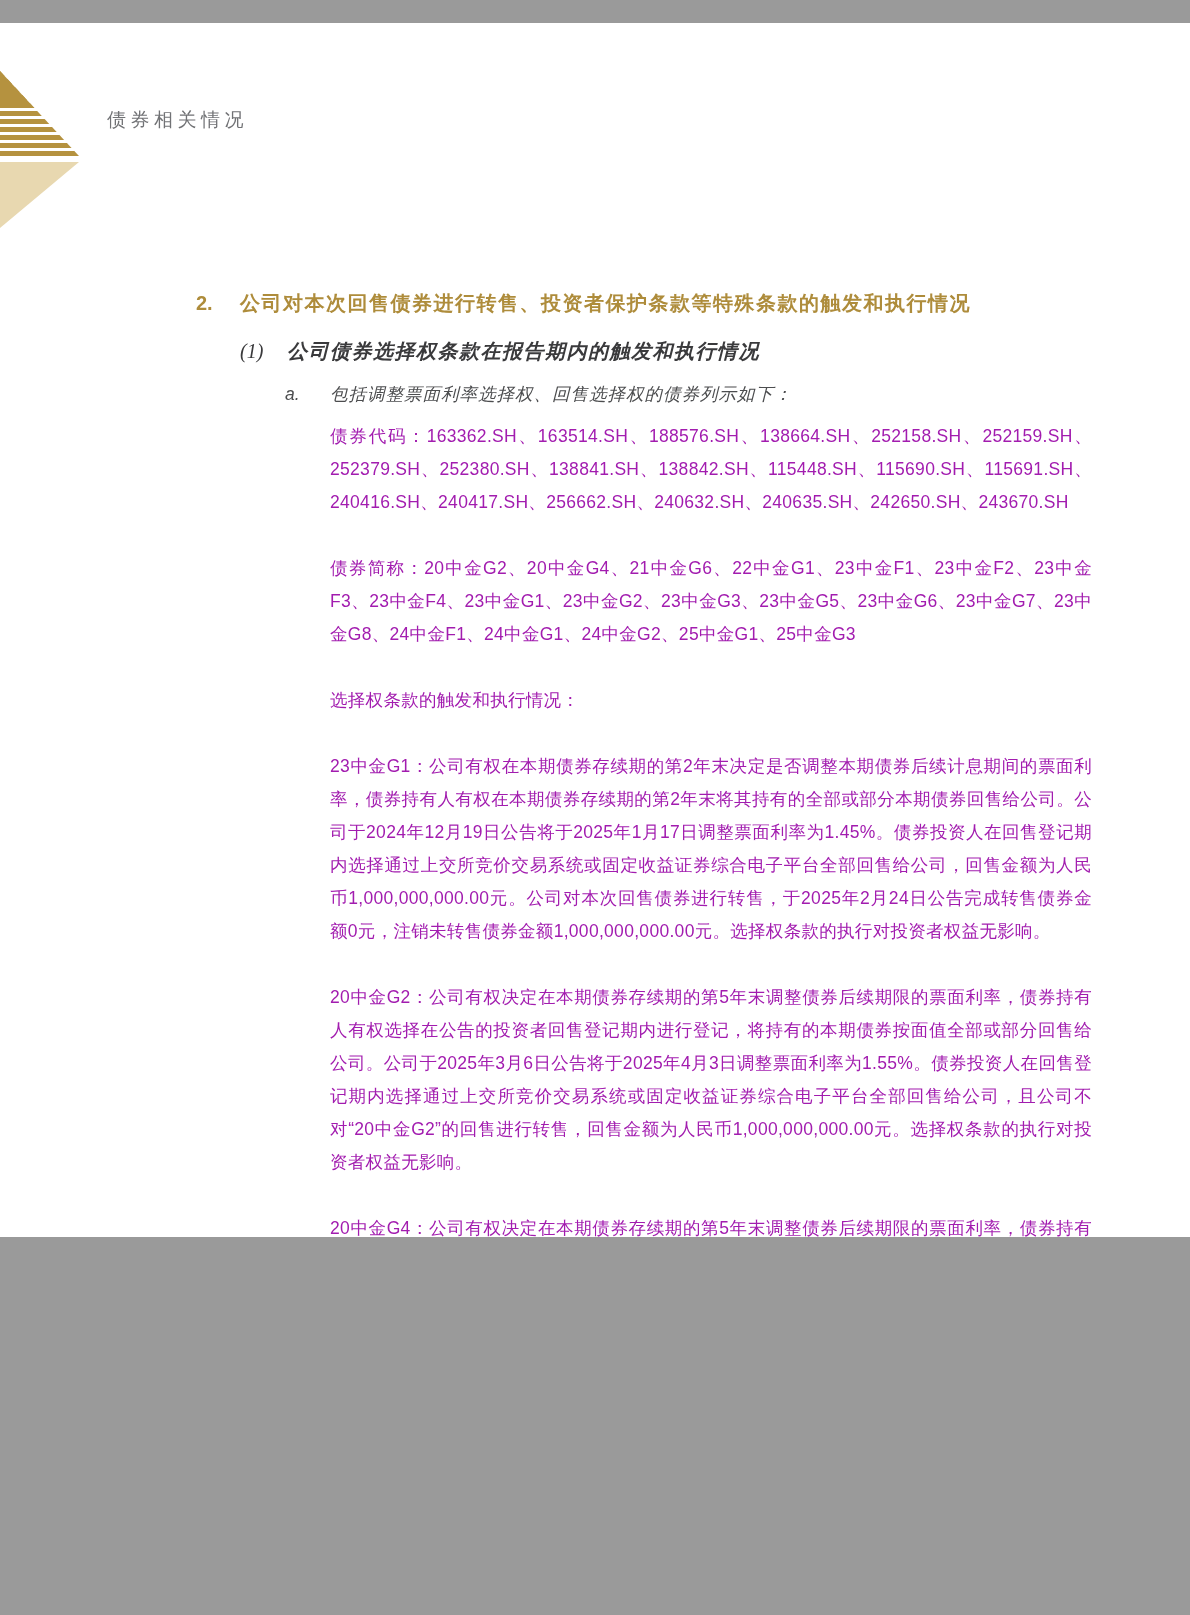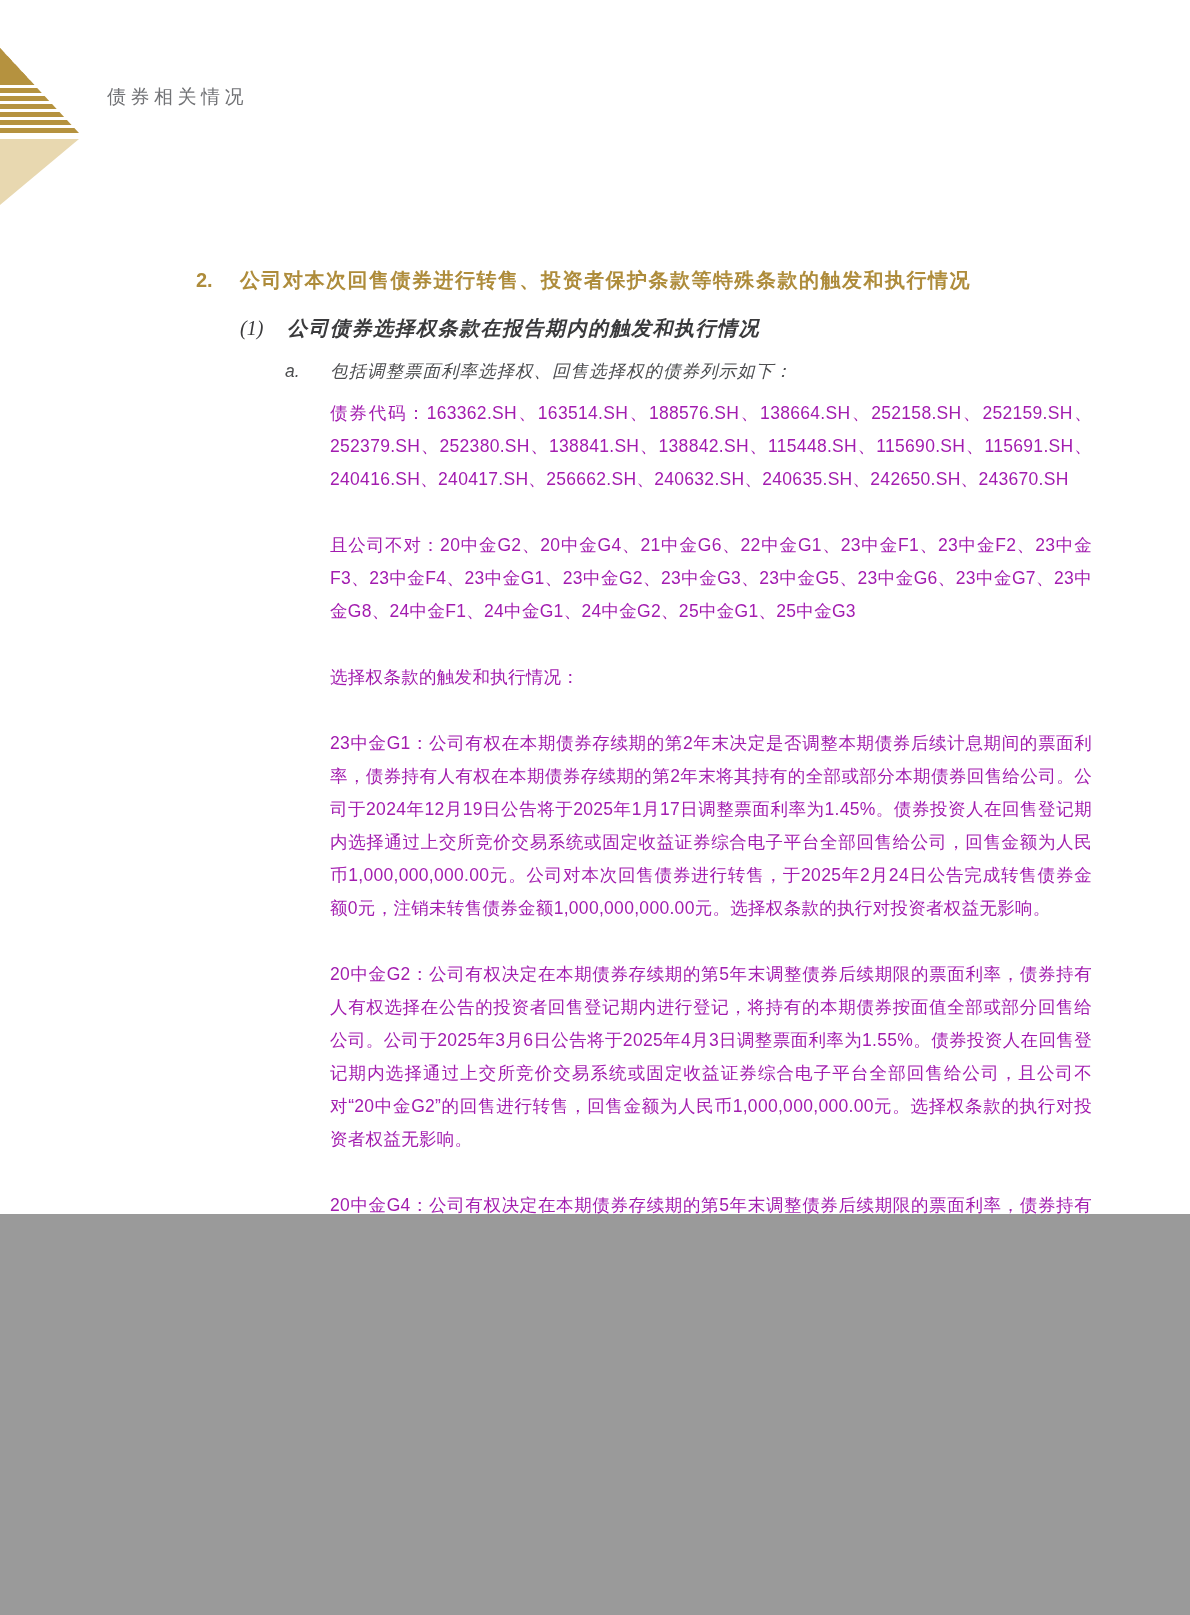--- a/index.html
+++ b/index.html
@@ -3,20 +3,21 @@
 <meta charset="utf-8">
 <style>
   html, body { margin: 0; padding: 0; background: #9a9a9a; }
   .page {
     position: relative;
     width: 1190px;
     height: 1214px;
     background: #ffffff;
     overflow: hidden;
     font-family: "Liberation Sans", sans-serif;
+    margin-top: 23px;
   }
 
   
   .logo-upper {
     position: absolute;
     left: 0; top: 48px;
     width: 79px; height: 85px;
     clip-path: polygon(0 0, 100% 100%, 0 100%);
     background-image:
       linear-gradient(to bottom, #b5923f 0 37px, rgba(255,255,255,0) 37px),
@@ -129,21 +130,21 @@
       <span>公司债券选择权条款在报告期内的触发和执行情况</span>
     </div>
 
     <div class="item-row">
       <span class="num">a.</span>
       <span>包括调整票面利率选择权、回售选择权的债券列示如下：</span>
     </div>
 
     <div class="body-col">
       <p>债券代码：163362.SH、163514.SH、188576.SH、138664.SH、252158.SH、252159.SH、252379.SH、252380.SH、138841.SH、138842.SH、115448.SH、115690.SH、115691.SH、240416.SH、240417.SH、256662.SH、240632.SH、240635.SH、242650.SH、243670.SH</p>
-      <p>且公司不对：20中金G2、20中金G4、21中金G6、22中金G1、23中金F1、23中金F2、23中金F3、23中金F4、23中金G1、23中金G2、23中金G3、23中金G5、23中金G6、23中金G7、23中金G8、24中金F1、24中金G1、24中金G2、25中金G1、25中金G3</p>
+      <p>债券简称：20中金G2、20中金G4、21中金G6、22中金G1、23中金F1、23中金F2、23中金F3、23中金F4、23中金G1、23中金G2、23中金G3、23中金G5、23中金G6、23中金G7、23中金G8、24中金F1、24中金G1、24中金G2、25中金G1、25中金G3</p>
       <p>选择权条款的触发和执行情况：</p>
       <p>23中金G1：公司有权在本期债券存续期的第2年末决定是否调整本期债券后续计息期间的票面利率，债券持有人有权在本期债券存续期的第2年末将其持有的全部或部分本期债券回售给公司。公司于2024年12月19日公告将于2025年1月17日调整票面利率为1.45%。债券投资人在回售登记期内选择通过上交所竞价交易系统或固定收益证券综合电子平台全部回售给公司，回售金额为人民币1,000,000,000.00元。公司对本次回售债券进行转售，于2025年2月24日公告完成转售债券金额0元，注销未转售债券金额1,000,000,000.00元。选择权条款的执行对投资者权益无影响。</p>
       <p>20中金G2：公司有权决定在本期债券存续期的第5年末调整债券后续期限的票面利率，债券持有人有权选择在公告的投资者回售登记期内进行登记，将持有的本期债券按面值全部或部分回售给公司。公司于2025年3月6日公告将于2025年4月3日调整票面利率为1.55%。债券投资人在回售登记期内选择通过上交所竞价交易系统或固定收益证券综合电子平台全部回售给公司，且公司不对“20中金G2”的回售进行转售，回售金额为人民币1,000,000,000.00元。选择权条款的执行对投资者权益无影响。</p>
       <p>20中金G4：公司有权决定在本期债券存续期的第5年末调整债券后续期限的票面利率，债券持有人有权选择在公告的投资者回售登记期内进行登记，将持有的本期债券按面值全部或部分回售给公司。公司于2025年4月2日公告将于2025年5月6日调整票面利率为1.60%。债券投资人在回售登记期内选择通过上交所竞价交易系统或固定收益证券综合电子平台全部回售给公司，债券相关情况“20中金G4”的回售进行转售，回售金额为人民币700,000,000.00元。选择权条款的执行对投资者权益无影响。</p>
     </div>
 
   </div>
 
   <div class="page-number">082</div>
 

